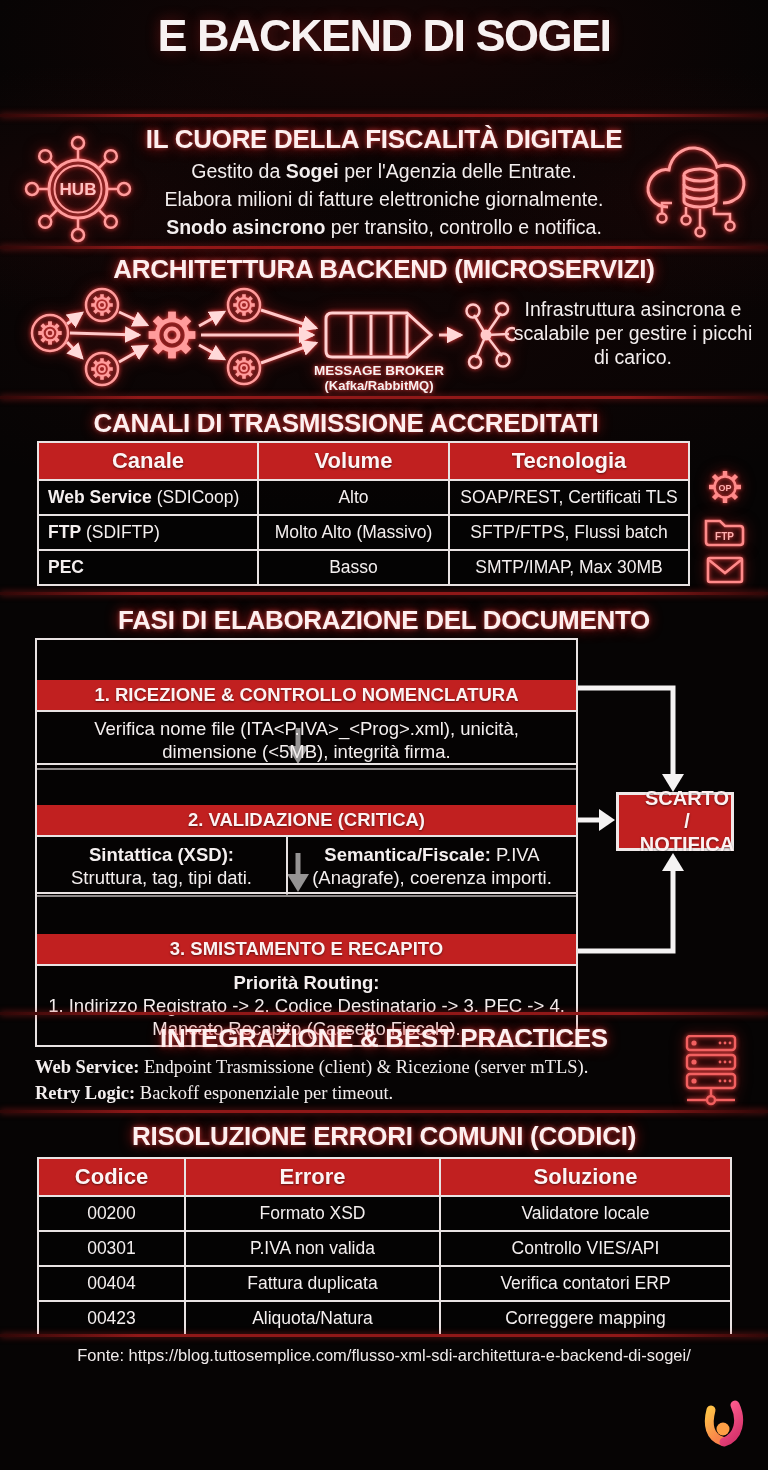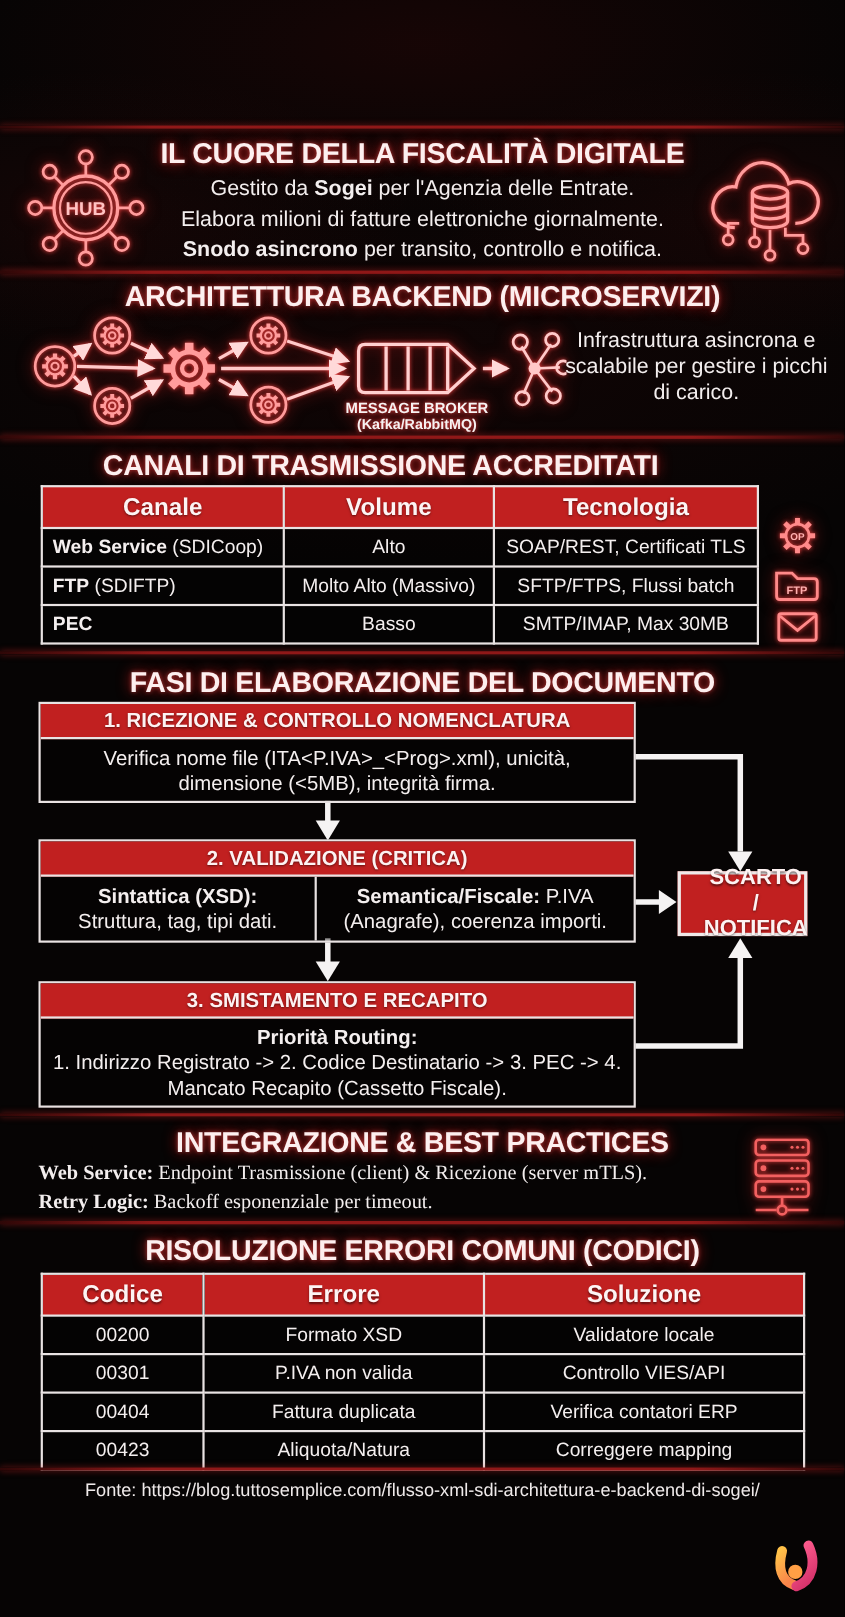--- a/index.html
+++ b/index.html
@@ -34,21 +34,21 @@
   table{border-collapse:collapse;table-layout:fixed;}
   th,td{border:2px solid #e9e3e3;overflow:hidden;}
   th{background:#c12020;color:#fdf4f4;font-weight:bold;font-size:22px;padding:5px 4px;text-align:center;
      text-shadow:0 1px 2px rgba(0,0,0,.5);}
   td{font-size:17.5px;padding:6px 5px;text-align:center;background:rgba(4,2,2,.35);}
   td.left{text-align:left;padding-left:9px;}
   
   .flow-box{position:absolute;border:2px solid #e9e3e3;background:rgba(4,2,2,.4);}
   .flow-box-header{background:#c12020;border-bottom:2px solid #e9e3e3;text-align:center;
     font-weight:bold;font-size:18.5px;line-height:26px;padding:2px 4px;color:#fdf2f2;
-    text-shadow:0 1px 2px rgba(0,0,0,.5);}
+    text-shadow:0 1px 2px rgba(0,0,0,.5);margin-top:40px;}
   .flow-box-body{text-align:center;font-size:18.5px;line-height:23px;padding:5px 9px;}
   .split{display:grid;grid-template-columns:251px 1fr;padding:0;}
   .split .cell{padding:6px 8px;}
   .split .cell.first{border-right:2px solid #e9e3e3;}
   .reject-box{position:absolute;left:616px;top:196px;width:118px;height:59px;background:#c12020;
     border:3px solid #efe9e9;box-sizing:border-box;display:flex;align-items:center;justify-content:center;
     text-align:center;font-weight:bold;font-size:20px;line-height:23px;color:#fdf2f2;
     text-shadow:0 1px 2px rgba(0,0,0,.5);padding-left:24px;}
   .note-text{font-size:19.5px;line-height:24px;text-align:center;color:#f3eeee;}
   .int-line{font-size:18.5px;line-height:26px;color:#f3eeee;font-family:Liberation Serif, serif;}
@@ -76,20 +76,21 @@
         <circle r="11.5" stroke-width="3.5" fill="none"></circle>
         <circle r="5" stroke-width="3" fill="none"></circle>
       </symbol>
       <marker id="arr" viewBox="0 0 10 10" refX="8.5" refY="5" markerWidth="5.5" markerHeight="5.5" orient="auto-start-reverse">
         <path d="M0,0 L10,5 L0,10 z" fill="#ffd9d9" stroke="none"></path>
       </marker>
     </defs>
   </svg>
 
   <div class="abs main-title">
+    <div class="white">E BACKEND DI SOGEI</div>
   </div>
 
   <div class="divider" style="top:114px"></div>
 
   <div class="abs" style="top:117px;left:0;width:768px;height:129px">
     <div class="abs sec-heading" style="top:6px">IL CUORE DELLA FISCALITÀ DIGITALE</div>
     <div class="abs body-text" style="top:40px;left:134px;width:500px">
       <div><span>Gestito da </span><span class="b">Sogei</span><span> per l'Agenzia delle Entrate.</span></div>
       <div><span>Elabora milioni di fatture elettroniche giornalmente.</span><span class="b"></span><span></span></div>
       <div><span></span><span class="b">Snodo asincrono</span><span> per transito, controllo e notifica.</span></div>

